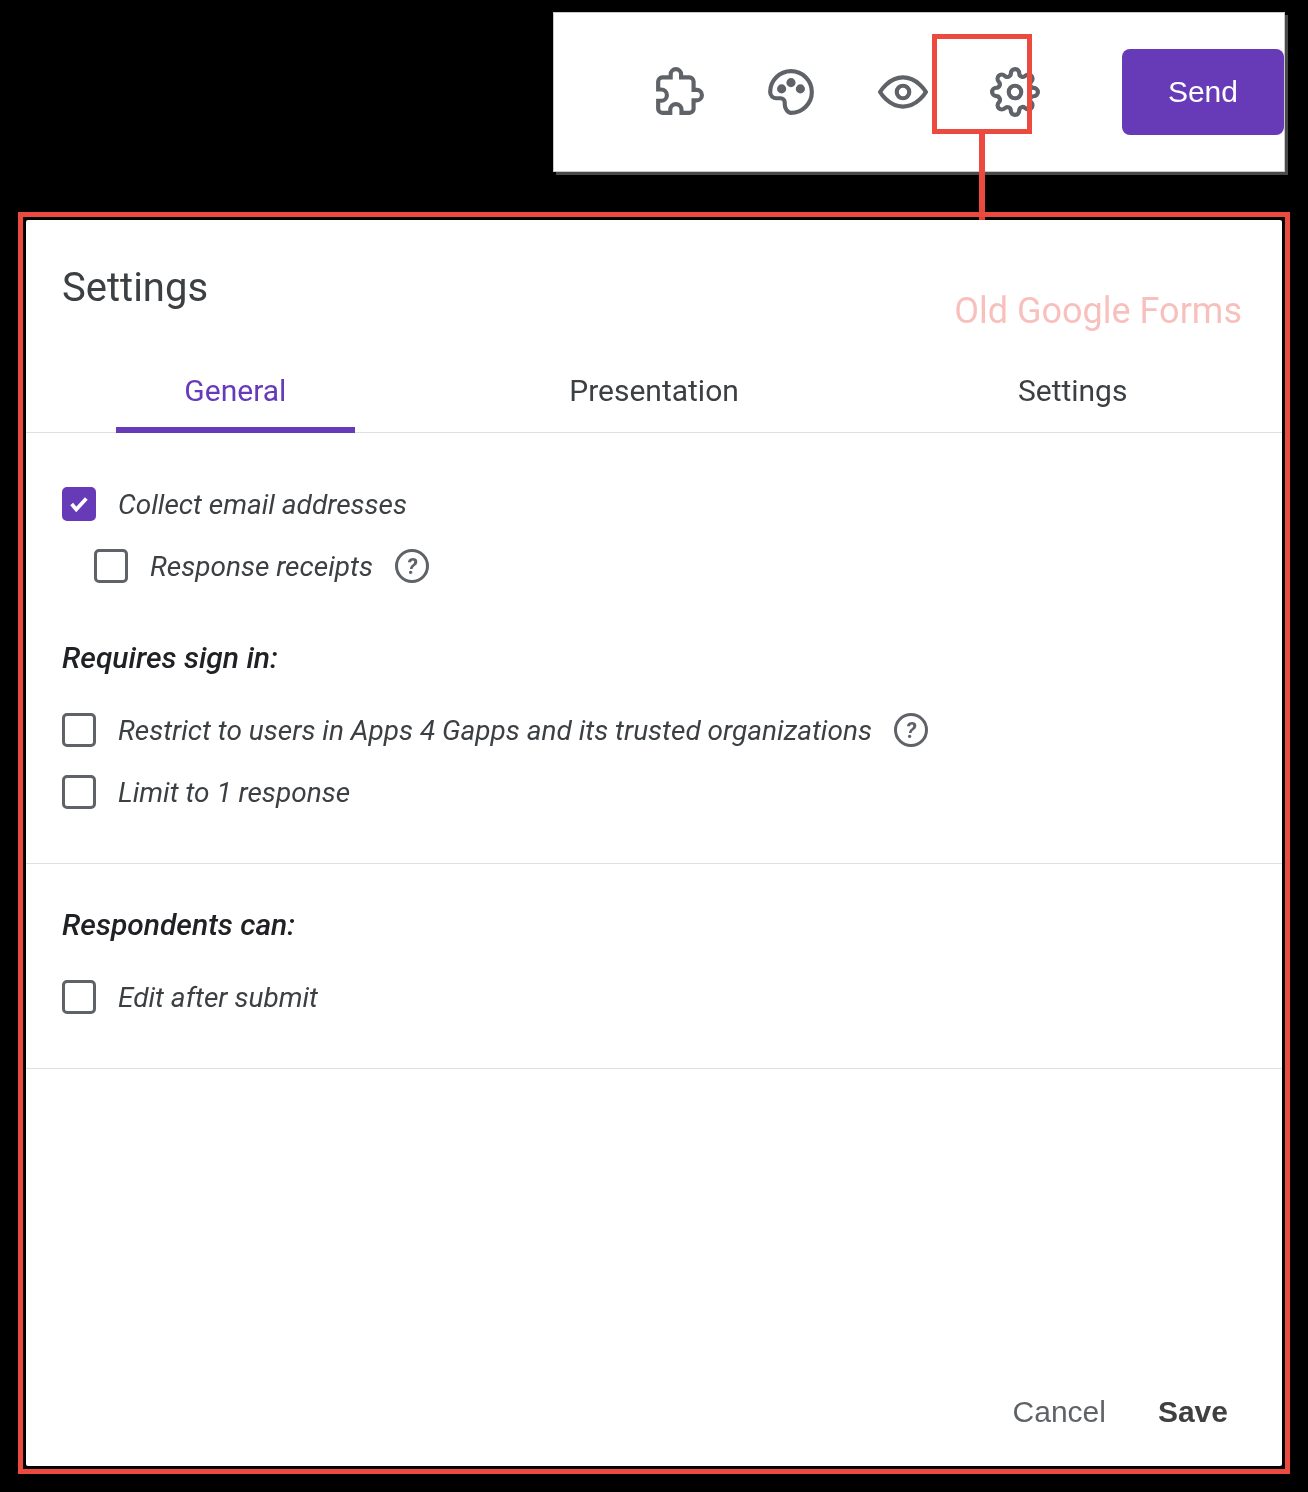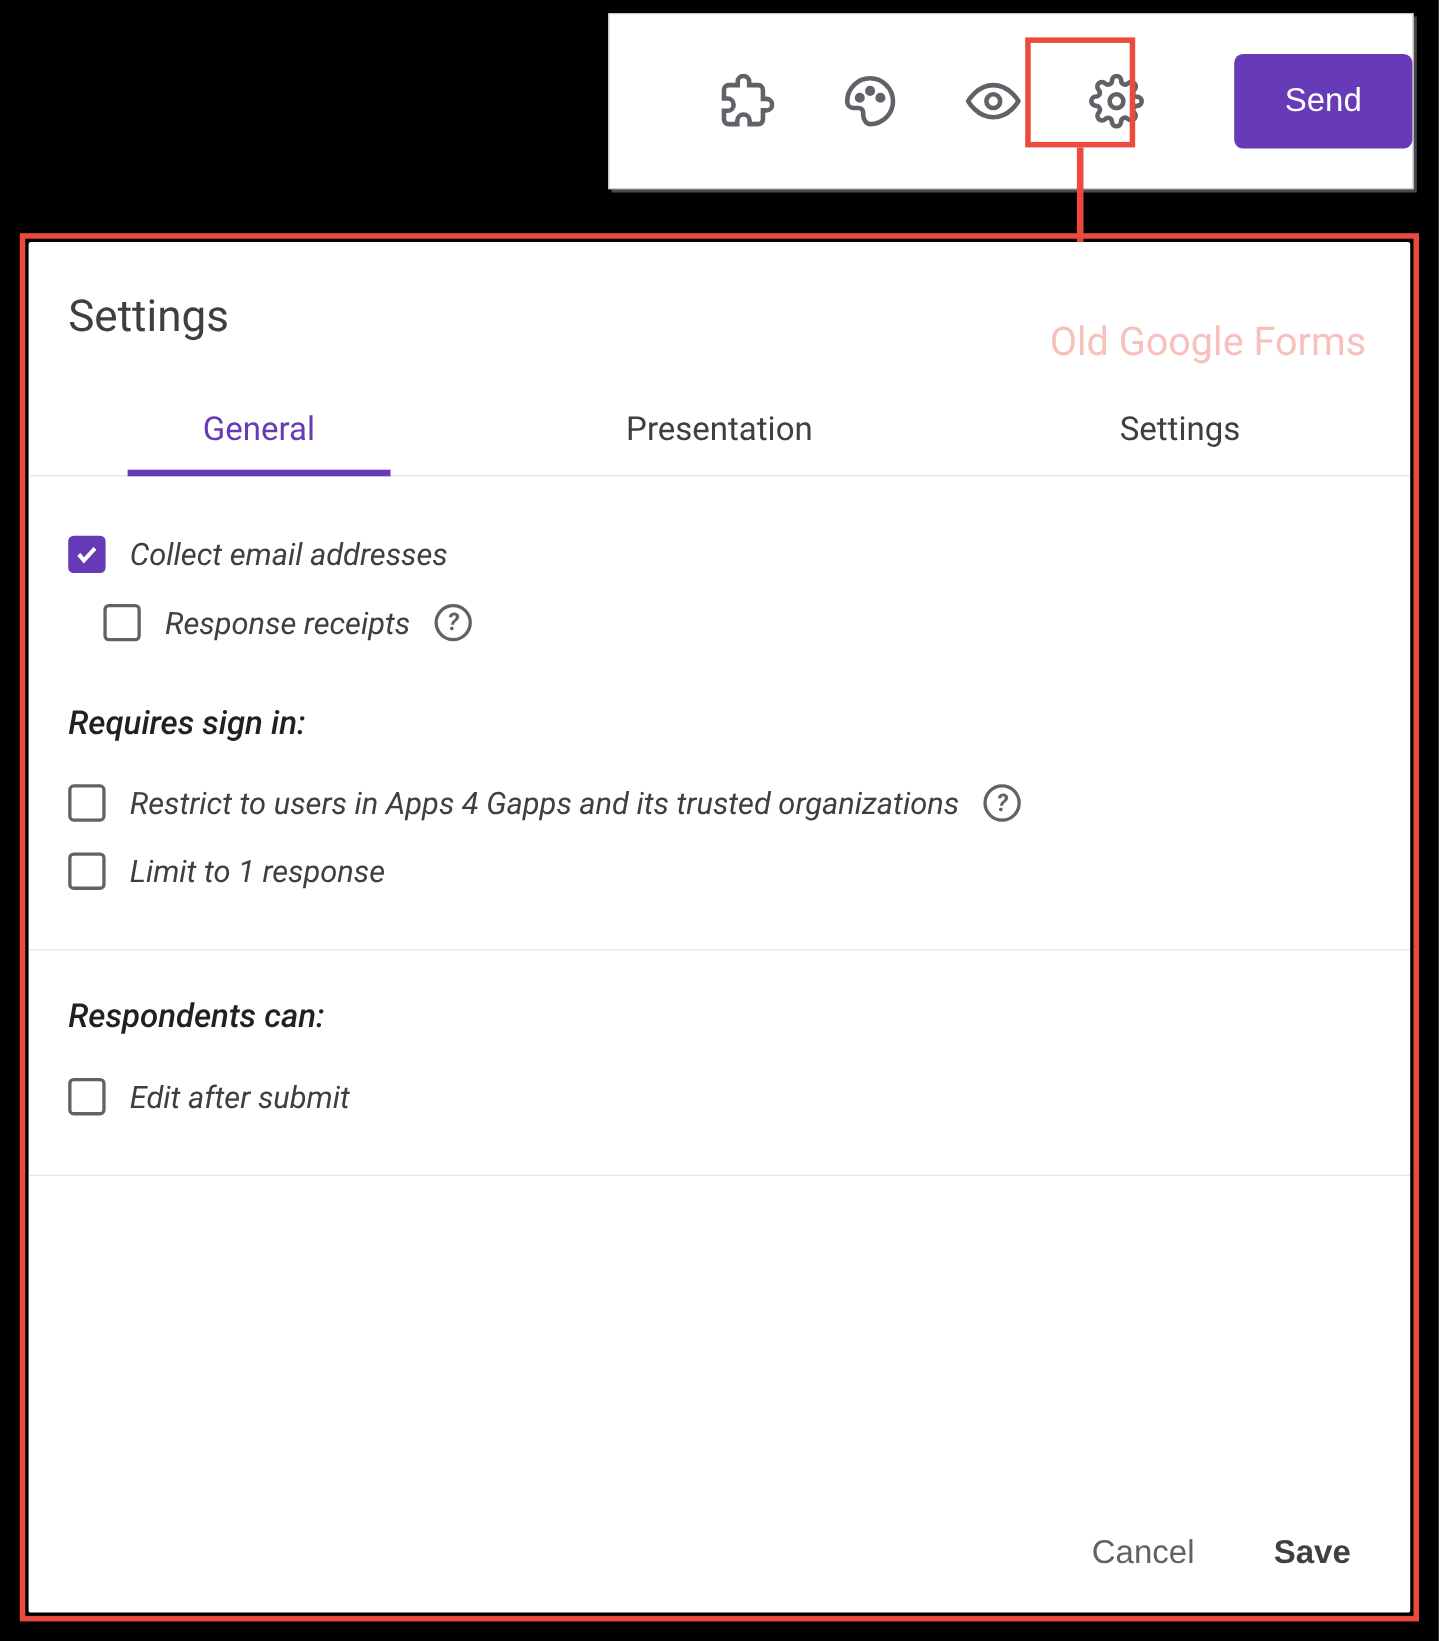--- a/index.html
+++ b/index.html
@@ -160,21 +160,21 @@
   }
 
   .section-head{
     font-size:30px; font-weight:500; color:#202124;
     margin: 43px 0 24px 0;
   }
 
   hr.sep{ border:none; border-top:1px solid #e0e0e0; margin: 40px -36px 0 -36px; }
 
   .footer{
-    display:flex; justify-content:flex-end; gap:60px;
+    display:flex; justify-content:flex-end; gap:40px;
     padding: 36px 48px;
     font-size:30px;
   }
   .btn-cancel{ color:#5f6368; background:none; border:none; cursor:pointer; font-size:inherit; }
   .btn-save{ color:#404040; background:none; border:none; cursor:pointer; font-size:inherit; font-weight:700; }
 </style>
 </head>
 <body>
 
 <div class="toolbar-wrap">

